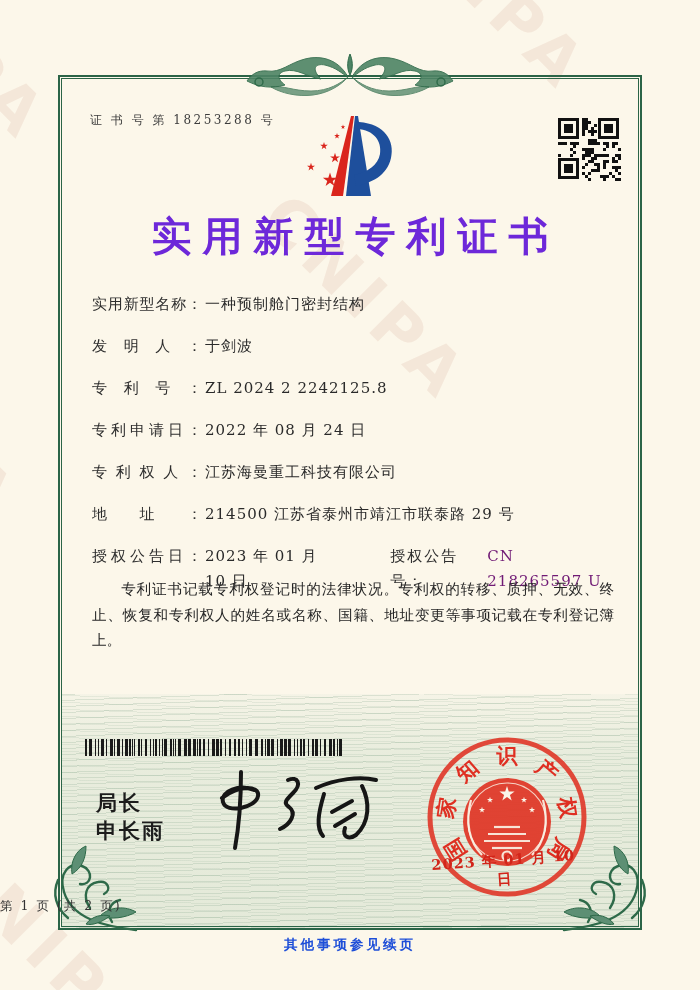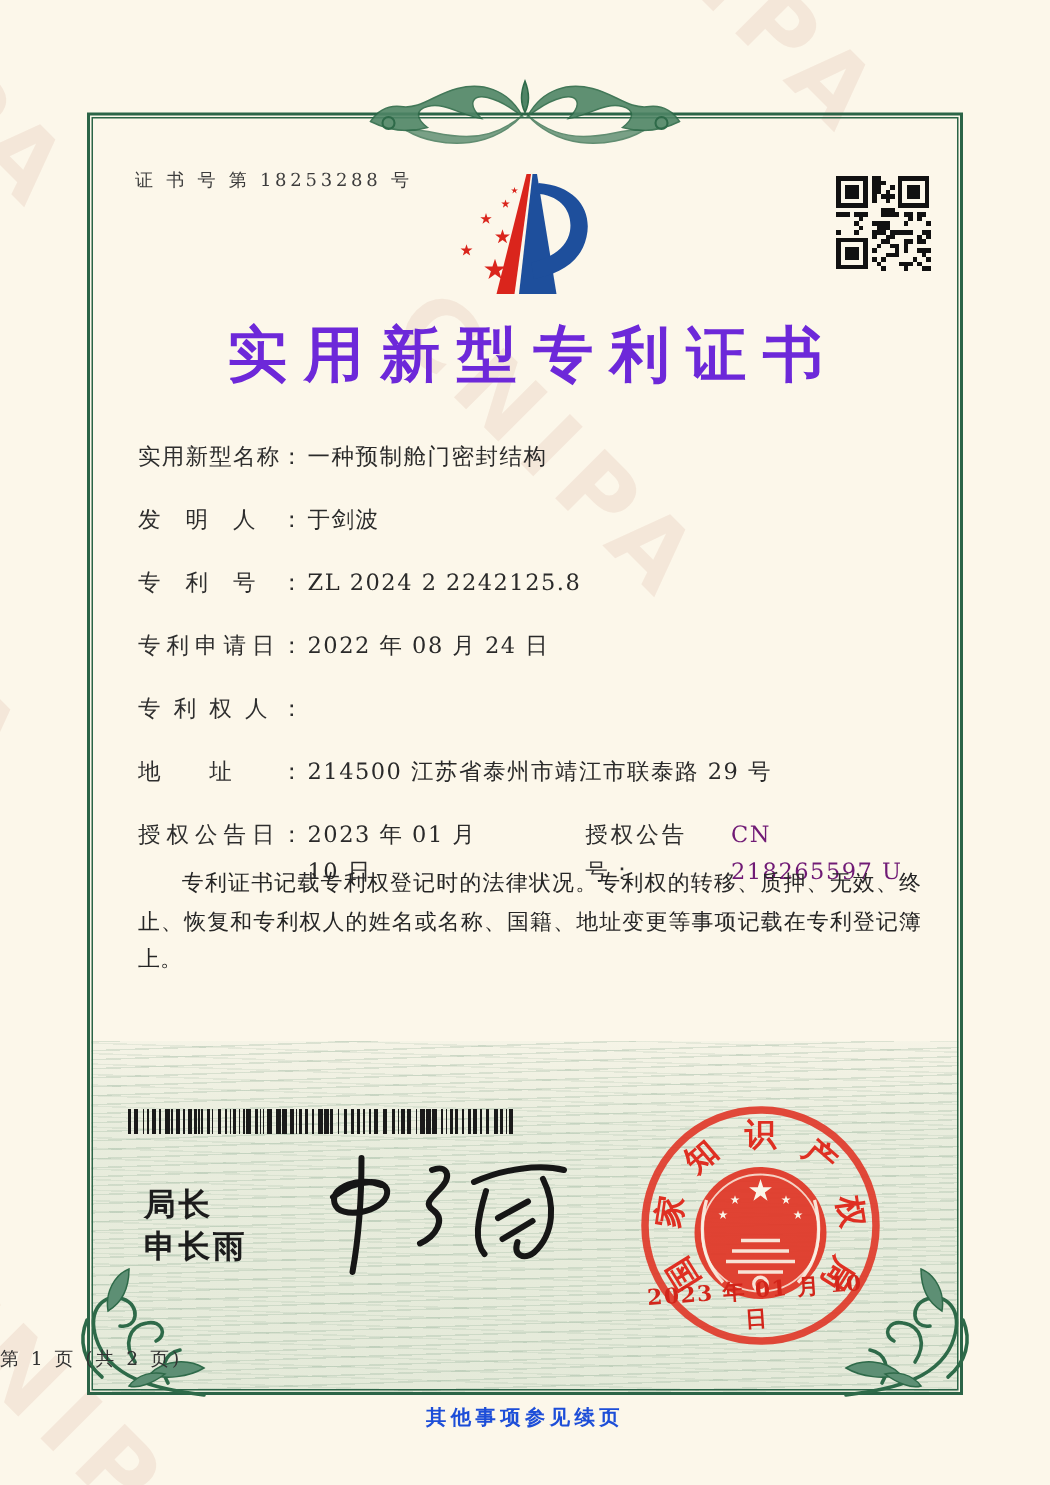--- a/index.html
+++ b/index.html
@@ -277,20 +277,21 @@
     <div class="field-row">
       <span class="flabel">专利号：</span>
       <span class="fvalue">ZL 2024 2 2242125.8</span>
     </div>
     <div class="field-row">
       <span class="flabel">专利申请日：</span>
       <span class="fvalue">2022 年 08 月 24 日</span>
     </div>
     <div class="field-row">
       <span class="flabel">专利权人：</span>
+      <span class="fvalue">江苏海曼重工科技有限公司</span>
     </div>
     <div class="field-row">
       <span class="flabel">地址：</span>
       <span class="fvalue">214500 江苏省泰州市靖江市联泰路 29 号</span>
     </div>
     <div class="field-row">
       <span class="flabel">授权公告日：</span>
       <span class="fvalue">2023 年 01 月 10 日</span>
       <span class="glabel2">授权公告号：</span>
       <span class="fvalue2">CN 218265597 U</span>

